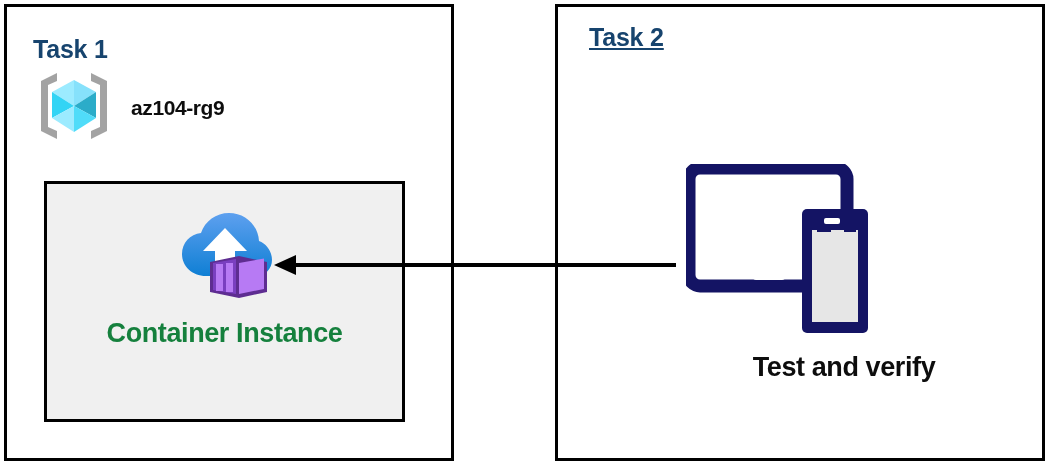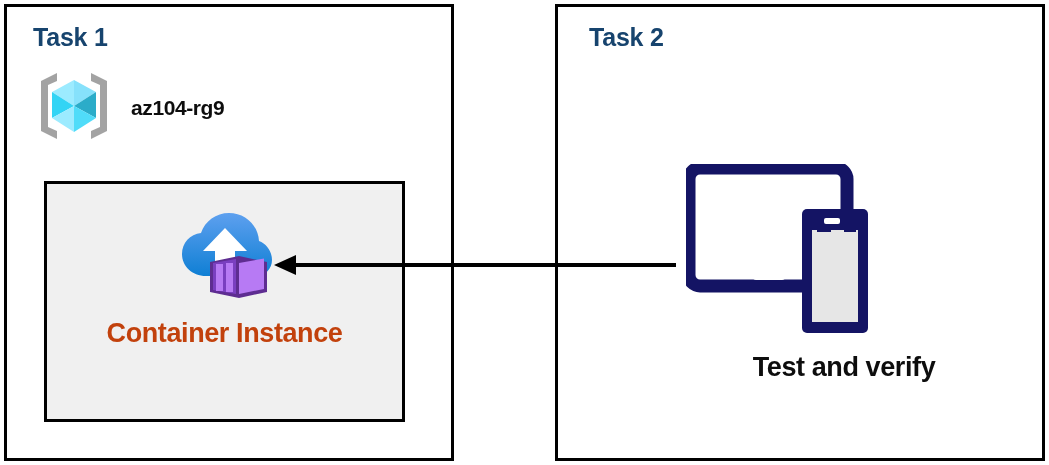--- a/index.html
+++ b/index.html
@@ -30,22 +30,22 @@
   #panel-task2 { left: 555px; top: 4px; width: 490px; height: 457px; }
 
   .panel-title {
     position: absolute;
     font-size: 25px;
     font-weight: bold;
     color: #17446E;
     letter-spacing: -0.2px;
     white-space: nowrap;
   }
-  #panel-task1 .panel-title { left: 26px; top: 16px; }
-  #panel-task2 .panel-title { left: 31px; top: 16px; }
+  #panel-task1 .panel-title { left: 26px; top: 28px; }
+  #panel-task2 .panel-title { left: 31px; top: 16px; text-decoration: underline; }
 
   
   #rg-row {
     position: absolute;
     left: 28px;
     top: 60px;
     display: flex;
     align-items: center;
     gap: 18px;
   }
@@ -70,21 +70,21 @@
     display: flex;
     flex-direction: column;
     align-items: center;
     justify-content: flex-start;
   }
   #container-icon-wrap { margin-top: 20px; }
   #container-label {
     margin-top: 14px;
     font-size: 27px;
     font-weight: bold;
-    color: #c2410c;
+    color: #15803d;
     letter-spacing: -0.4px;
     white-space: nowrap;
   }
 
   
   #device-wrap {
     position: absolute;
     left: 128px;
     top: 157px;
   }

